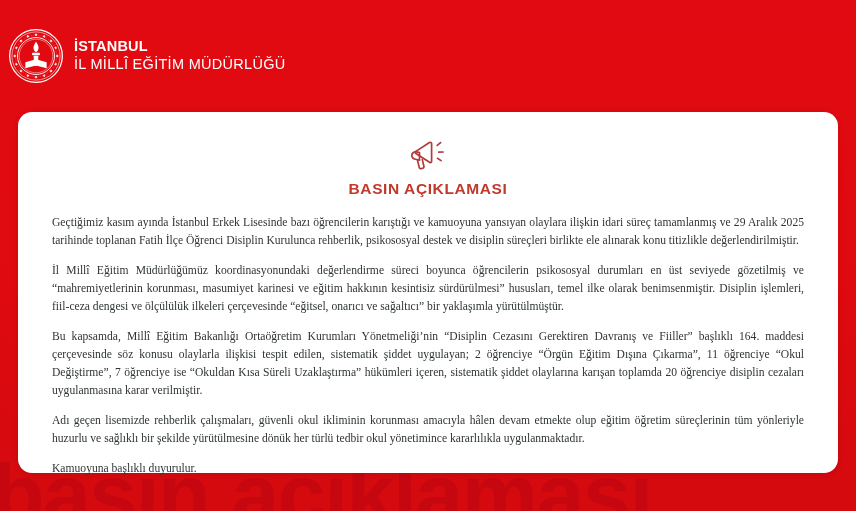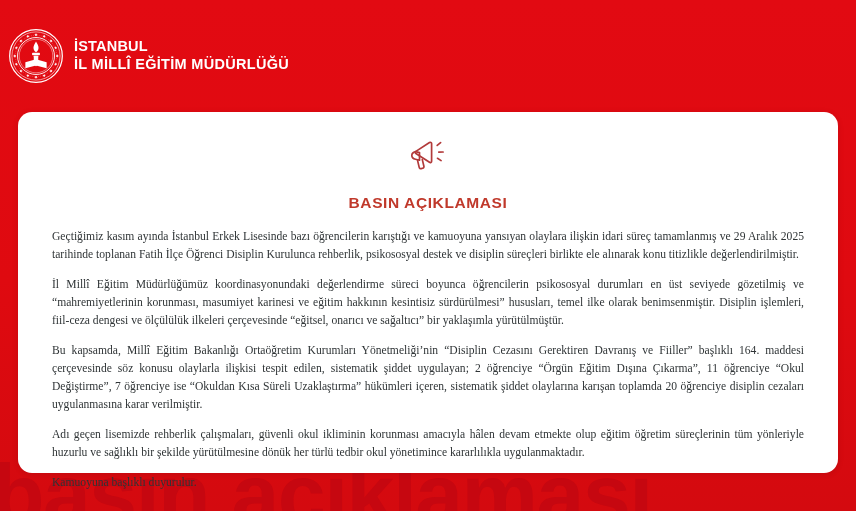--- a/index.html
+++ b/index.html
@@ -70,21 +70,21 @@
     line-height: 1.12;
     padding-bottom: 2px;
   }
   .org-line1 {
     font-size: 14.5px;
     font-weight: 700;
     letter-spacing: 0.2px;
   }
   .org-line2 {
     font-size: 14.5px;
-    font-weight: 700;
+    font-weight: 400;
     letter-spacing: 0.3px;
     margin-top: 1px;
   }
 
   
   .card {
     position: absolute;
     left: 18px;
     top: 112px;
     width: 820px;
@@ -102,21 +102,21 @@
     margin-bottom: 2px;
   }
   .icon-wrap svg { display: block; }
 
   .card-title {
     text-align: center;
     color: #c0392b;
     font-size: 15.5px;
     font-weight: 700;
     letter-spacing: 0.6px;
-    margin-top: 20px;
+    margin-top: 6px;
     margin-bottom: 16px;
   }
 
   .body-text p {
     color: #2f3436;
     font-size: 11.6px;
     line-height: 1.55;
     text-align: justify;
     text-justify: inter-word;
     margin-bottom: 12px;

